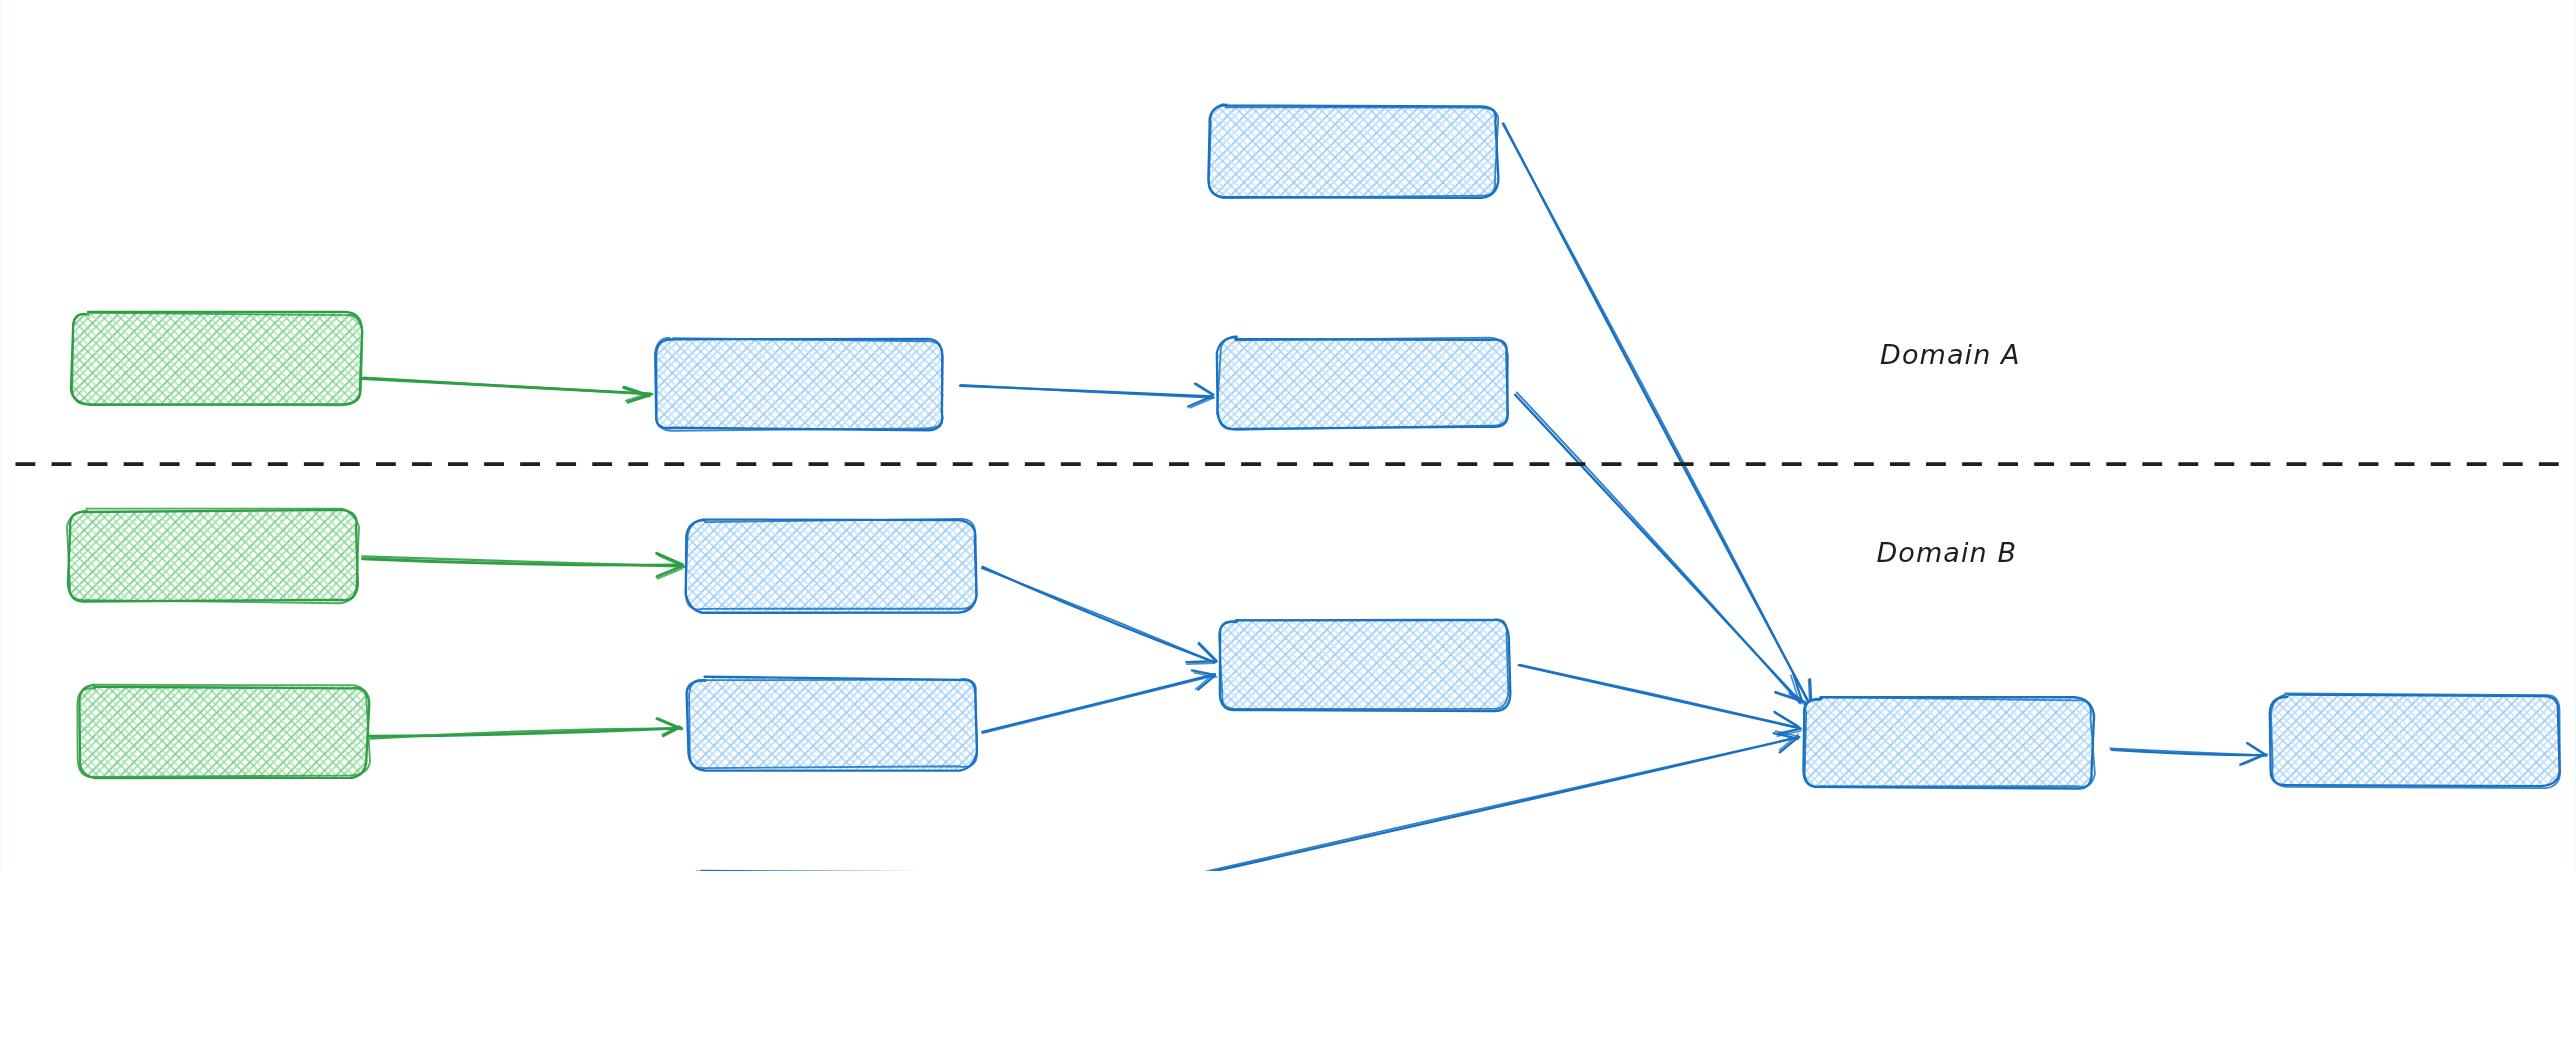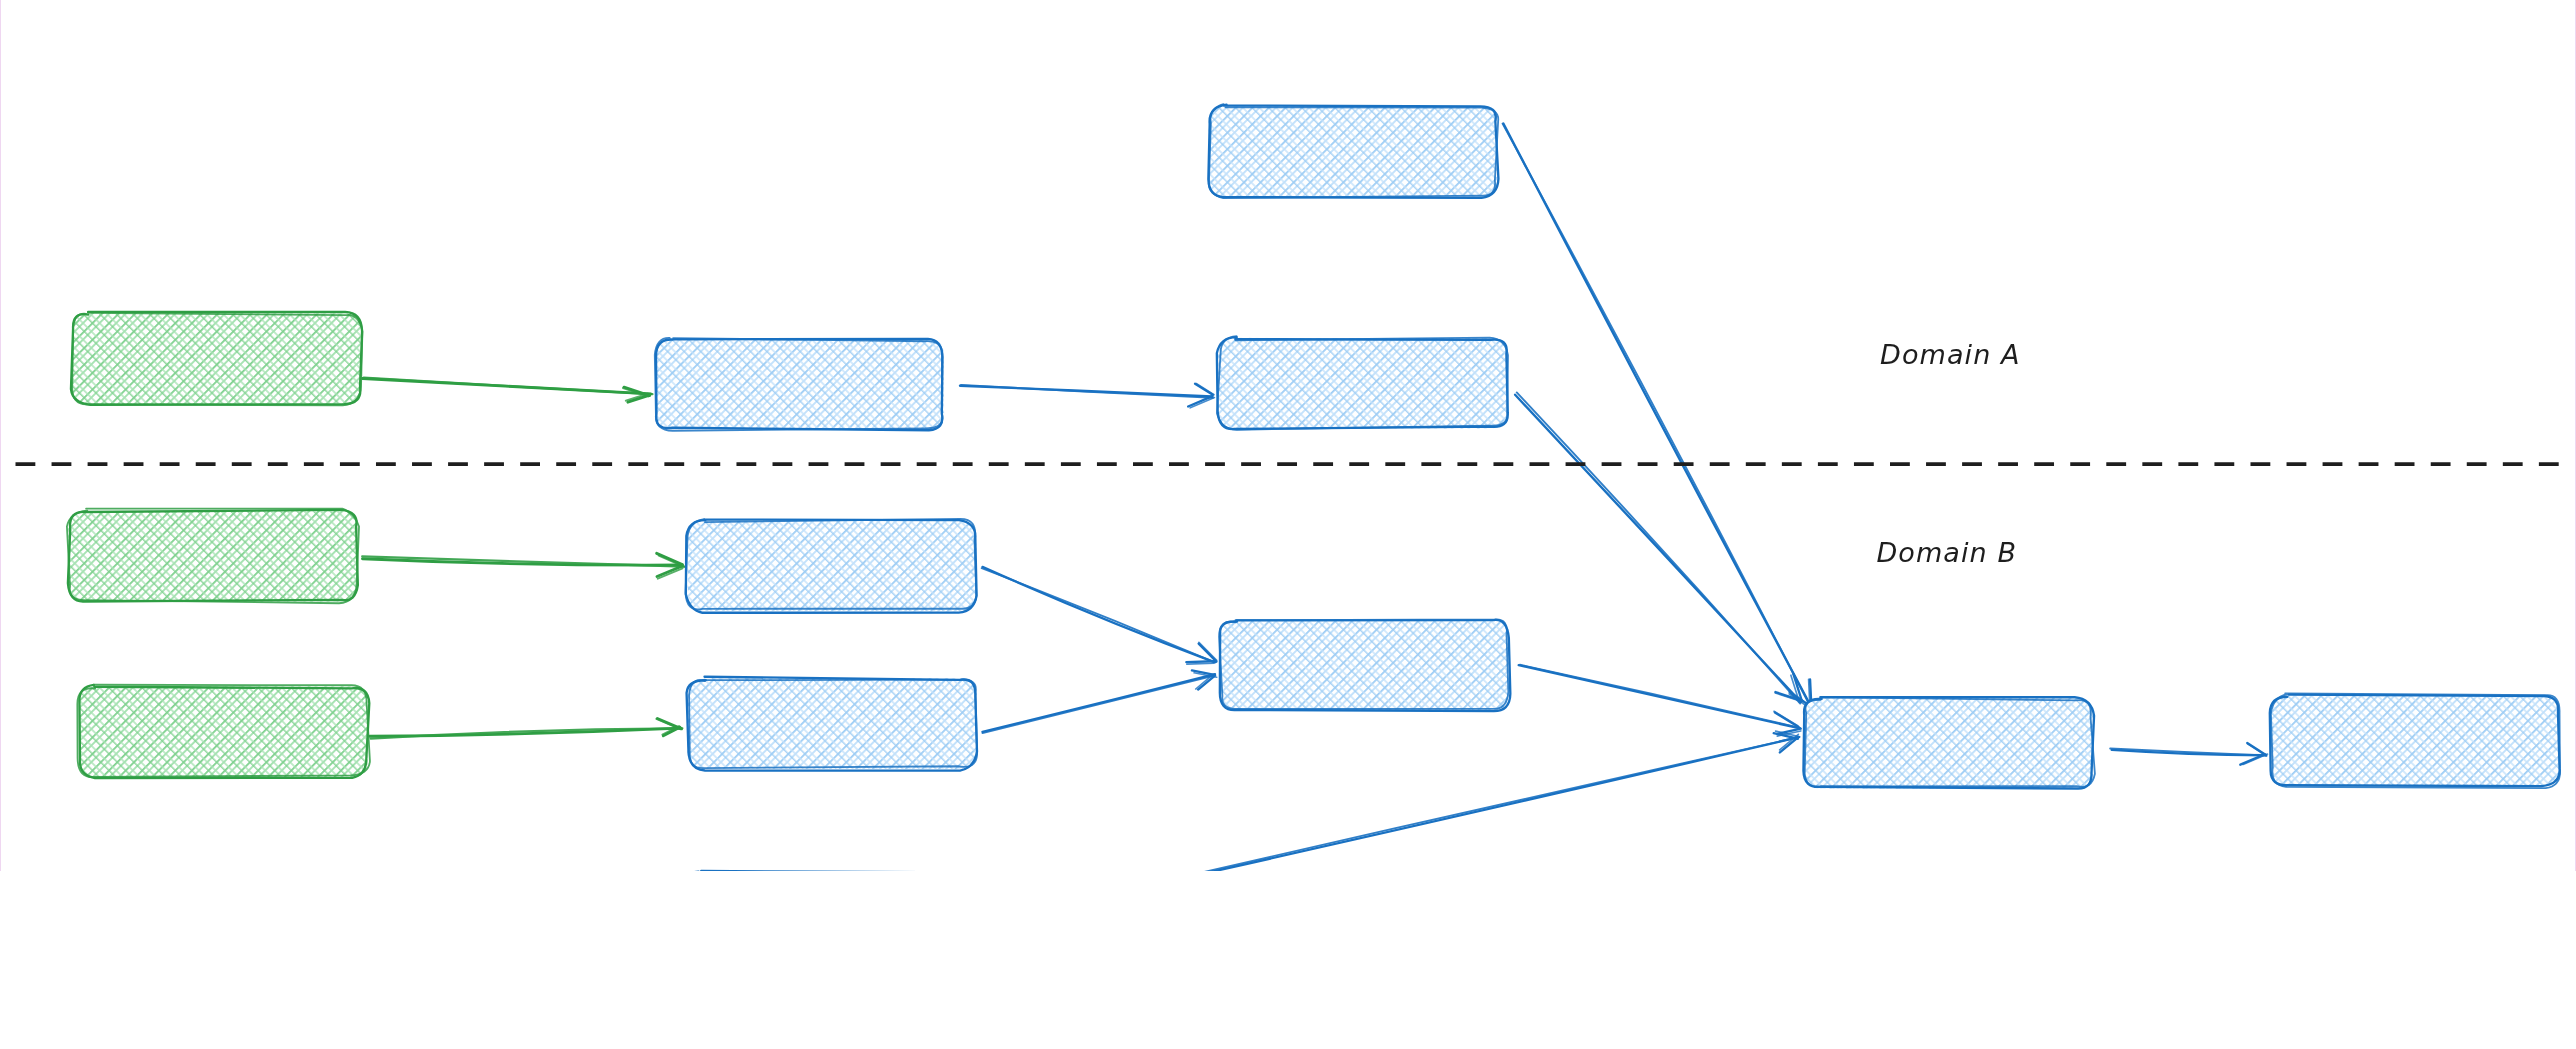--- a/index.html
+++ b/index.html
@@ -8,21 +8,21 @@
     padding: 0;
     background: #ffffff;
   }
   body {
     font-family: "Liberation Sans", sans-serif;
   }
   #canvas-wrap {
     position: relative;
     width: 2576px;
     height: 871px;
-    background: #a21caf;
+    background: #5eead4;
     overflow: hidden;
   }
   #diagram-svg {
     display: block;
     width: 2576px;
     height: 1049px;
   }
   .domain-label {
     font-family: "DejaVu Sans", sans-serif;
     font-size: 30px;

